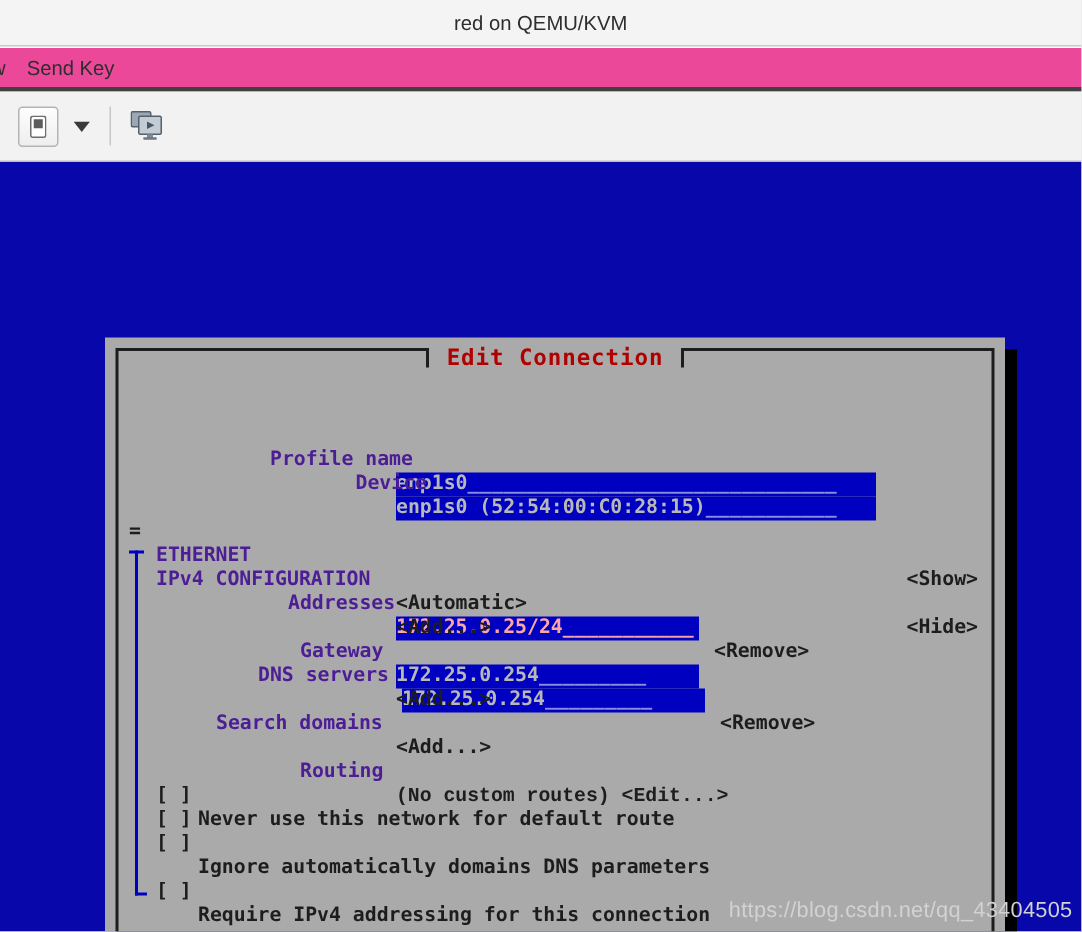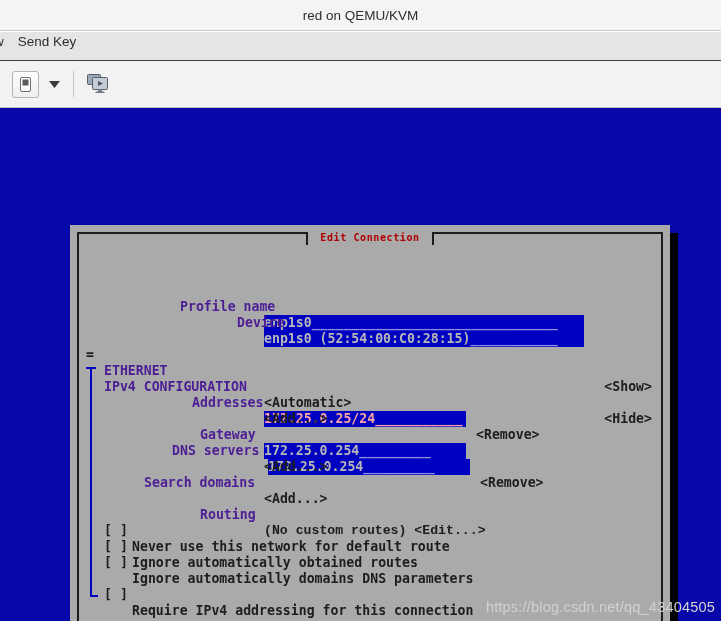--- a/index.html
+++ b/index.html
@@ -36,25 +36,25 @@
   .titlebar-text {
     font-size: 13.5px;
     color: #2e2e2e;
     font-family: "Liberation Sans", sans-serif;
   }
 
   .menubar {
     position: absolute;
     left: 0; top: 32px;
     width: 721px; height: 29px;
-    background: #e5e5e5;
-    border-bottom: 1px solid #404040;
-    box-sizing: border-box;
-    display: flex;
-    align-items: flex-start;
+    background: #ec4899;
+    border-bottom: 3px solid #404040;
+    box-sizing: border-box;
+    display: flex;
+    align-items: center;
   }
   .menu-item {
     font-size: 13.5px;
     color: #2e2e2e;
     padding: 2px 7px;
     white-space: nowrap;
   }
   .menu-item.clipped {
     padding-left: 0;
     margin-left: -6px;
@@ -145,21 +145,21 @@
     height: 22px;
     display: flex;
     align-items: center;
     justify-content: center;
     pointer-events: none;
   }
   .dlg-title-text {
     background: #aaaaaa;
     color: #b00000;
     font-family: "DejaVu Sans Mono", monospace;
-    font-size: 10px;
+    font-size: 15px;
     font-weight: bold;
     letter-spacing: 0.6px;
     padding: 0 12px;
     line-height: 18px;
   }
   .title-tick {
     width: 2px;
     height: 13px;
     background: #1d1d1d;
   }
@@ -346,21 +346,20 @@
           <span class="lbl" style="left:118px;">Routing</span>
           <span class="plain" style="left:182px;font-family:Liberation Mono, monospace;">(No custom routes) &lt;Edit...&gt;</span>
         </div>
 
         <div class="row" style="position:absolute; top:256px; left:0; right:0;">
           <span class="plain" style="left:22px;">[ ]</span>
           <span class="plain" style="left:50px;">Never use this network for default route</span>
         </div>
         <div class="row" style="position:absolute; top:272px; left:0; right:0;">
           <span class="plain" style="left:22px;">[ ]</span>
-          <span class="plain" style="left:50px;">Ignore automatically obtained routes</span>
         </div>
         <div class="row" style="position:absolute; top:288px; left:0; right:0;">
           <span class="plain" style="left:22px;">[ ]</span>
           <span class="plain" style="left:50px;">Ignore automatically domains DNS parameters</span>
         </div>
 
         <div class="row" style="position:absolute; top:320px; left:0; right:0;">
           <span class="plain" style="left:22px;">[ ]</span>
           <span class="plain" style="left:50px;">Require IPv4 addressing for this connection</span>
         </div>

